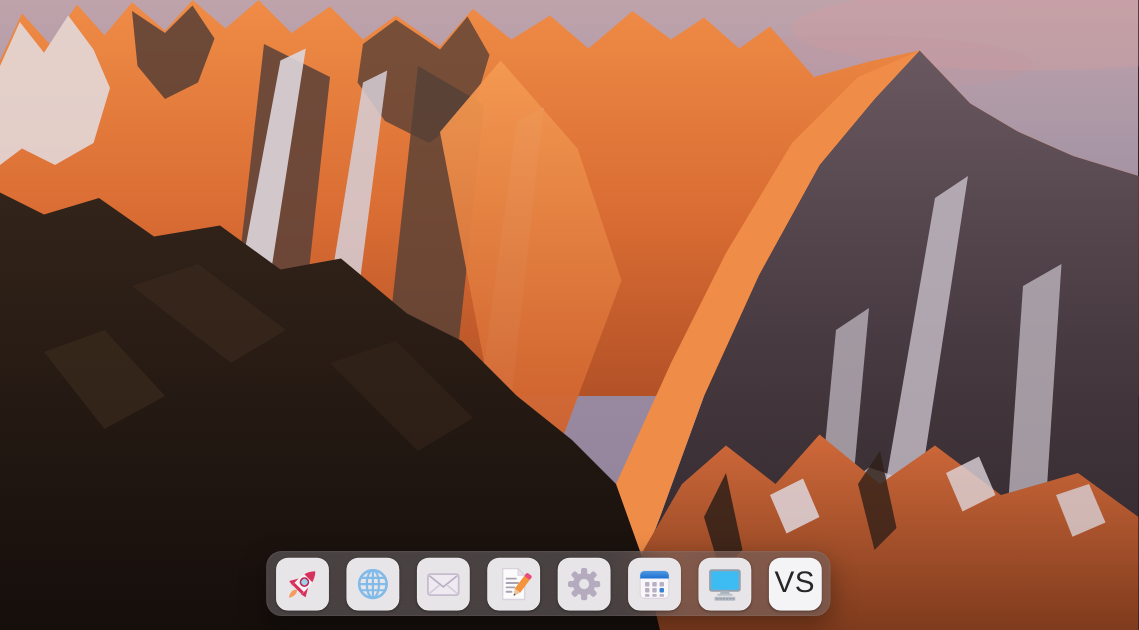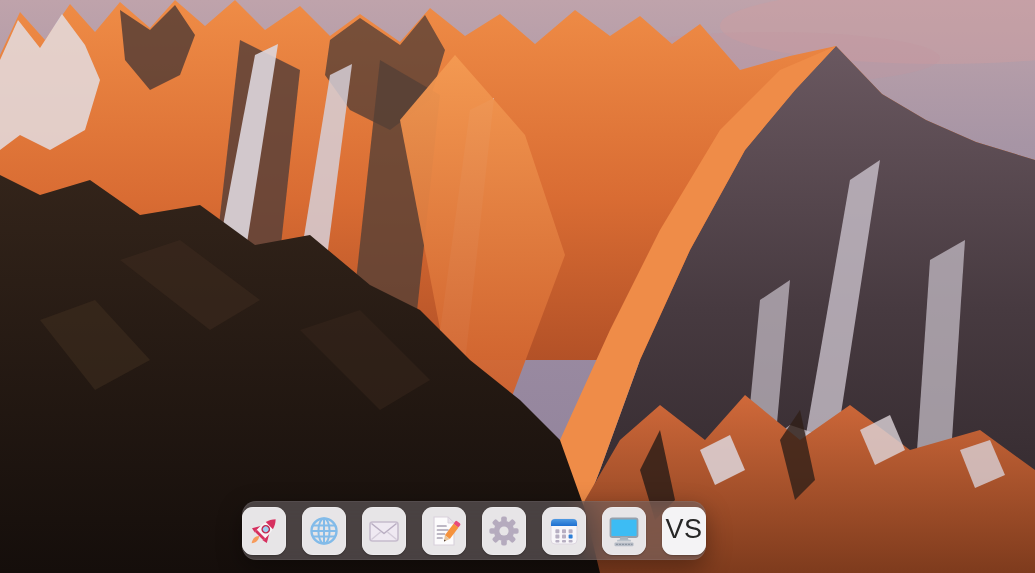--- a/index.html
+++ b/index.html
@@ -2,21 +2,21 @@
 <html><head>
 <meta charset="utf-8">
 <style>
   html,body{margin:0;padding:0;background:#000;}
   .desktop{
     position:relative;width:1035px;height:573px;overflow:hidden;
     font-family:"Liberation Sans",sans-serif;
   }
   .wallpaper{position:absolute;inset:0;width:100%;height:100%;display:block;}
   .dock{
-    position:absolute;left:242px;top:501px;width:464px;height:59px;
+    position:absolute;left:242px;top:501px;width:513px;height:59px;
     border-radius:14px;
     background:rgba(108,101,105,0.58);
     box-shadow:0 8px 24px rgba(0,0,0,0.35), inset 0 0 0 1px rgba(255,255,255,0.06);
     backdrop-filter:blur(16px) saturate(1.15);
     display:flex;align-items:center;justify-content:center;gap:16px;
   }
   .dock-item{
     width:48px;height:48px;border-radius:11px;background:#e7e5e7;
     display:flex;align-items:center;justify-content:center;
     box-shadow:0 1px 2px rgba(0,0,0,0.25), inset 0 0 0 0.5px rgba(255,255,255,0.5);

